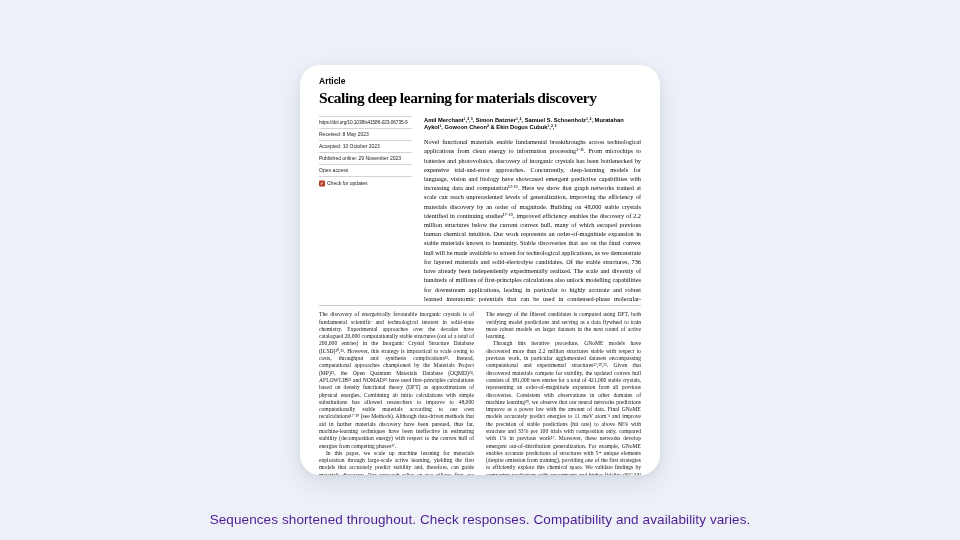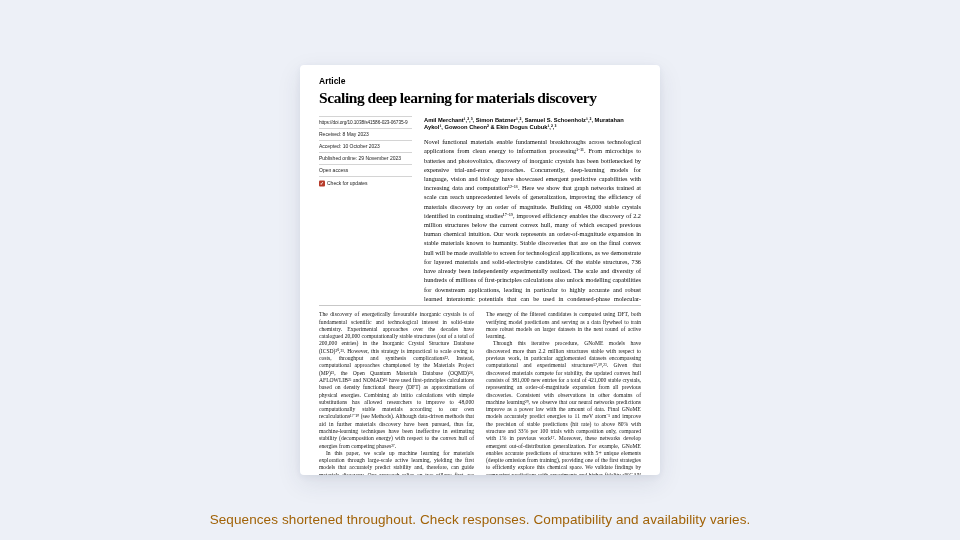--- a/index.html
+++ b/index.html
@@ -10,21 +10,21 @@
     position:relative;
     overflow:hidden;
   }
   .stage { position:absolute; inset:0; }
 
   
   .card {
     position:absolute; left:300px; top:65px;
     width:360px; height:410px;
     background:#ffffff;
-    border-radius:4px;
+    border-radius:20px;
     box-shadow:0 8px 24px rgba(40,50,80,0.10), 0 2px 6px rgba(40,50,80,0.06);
     overflow:hidden;
   }
   
   .card-inner {
     width:720px; height:820px;
     transform:scale(0.5); transform-origin:0 0;
     padding:22px 38px 0 38px;
     color:#111;
   }
@@ -85,21 +85,21 @@
     font-size:11.2px; line-height:14.6px;
     text-align:justify; color:#151515;
   }
   .body-col p.indent { text-indent:14px; }
 
   
   .caption {
     position:absolute; left:0; top:511px; width:960px;
     text-align:center;
     font-size:13.5px; line-height:18px;
-    color:#a16207; letter-spacing:0.1px;
+    color:#4c1d95; letter-spacing:0.1px;
   }
 </style>
 </head>
 <body>
 
 <div class="stage">
 
   <div class="card">
     <div class="card-inner">
 

